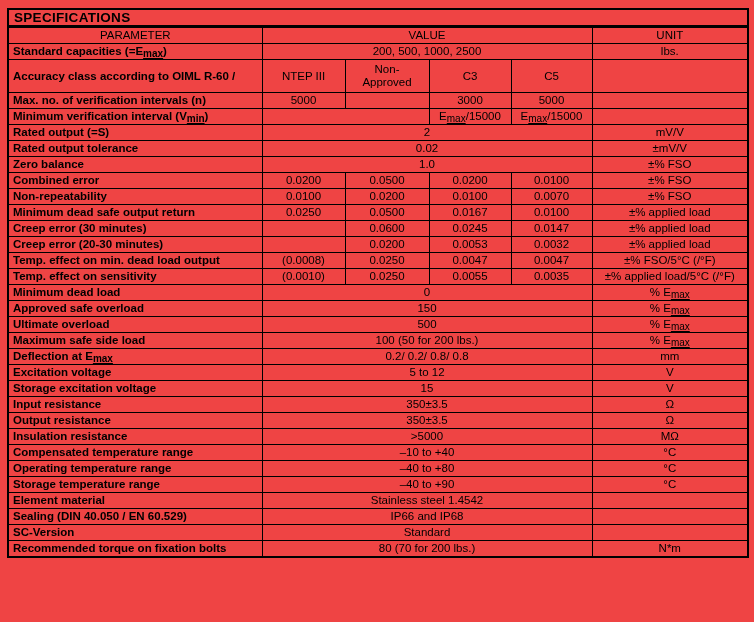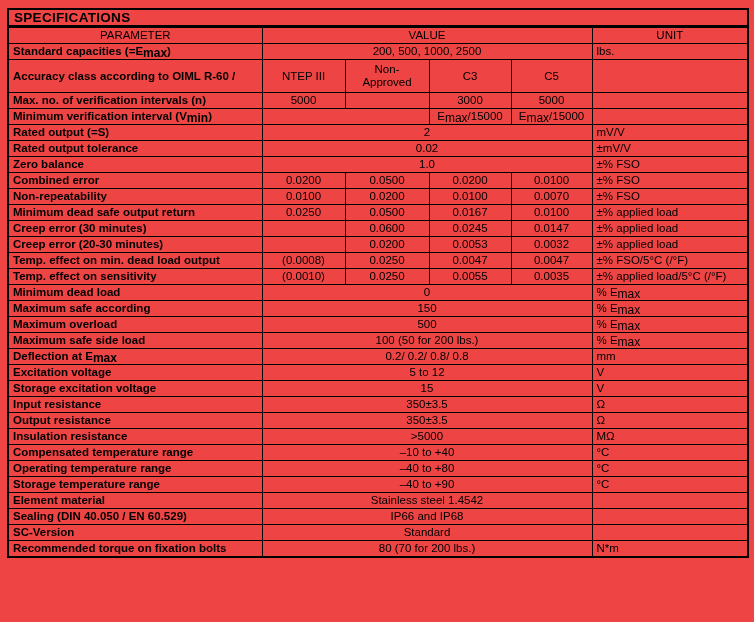--- a/index.html
+++ b/index.html
@@ -50,26 +50,28 @@
   td.param {
     font-weight: bold;
     text-align: left;
     height: 15px;
   }
   td.val {
     text-align: center;
     white-space: pre-line;
   }
   td.unit {
+    text-align: center;
   }
   tr.tall td { height: 33px; }
   sub {
-    font-size: 12px;
+    font-size: 10px;
     line-height: 0;
     vertical-align: -2px;
+    text-decoration: underline;
   }
 </style>
 </head>
 <body>
 
 <div class="page">
   <table class="spec">
     <colgroup>
       <col style="width:254px">
       <col style="width:83px">
@@ -186,26 +188,26 @@
           <td class="val" colspan="1">0.0055</td>
           <td class="val" colspan="1">0.0035</td>
           <td class="unit">±% applied load/5°C (/°F)</td>
         </tr>
         <tr>
           <td class="param">Minimum dead load</td>
           <td class="val" colspan="4">0</td>
           <td class="unit">% E<sub>max</sub></td>
         </tr>
         <tr>
-          <td class="param">Maximum safe according</td>
+          <td class="param">Approved safe overload</td>
           <td class="val" colspan="4">150</td>
           <td class="unit">% E<sub>max</sub></td>
         </tr>
         <tr>
-          <td class="param">Maximum overload</td>
+          <td class="param">Ultimate overload</td>
           <td class="val" colspan="4">500</td>
           <td class="unit">% E<sub>max</sub></td>
         </tr>
         <tr>
           <td class="param">Maximum safe side load</td>
           <td class="val" colspan="4">100 (50 for 200 lbs.)</td>
           <td class="unit">% E<sub>max</sub></td>
         </tr>
         <tr>
           <td class="param">Deflection at E<sub>max</sub></td>

